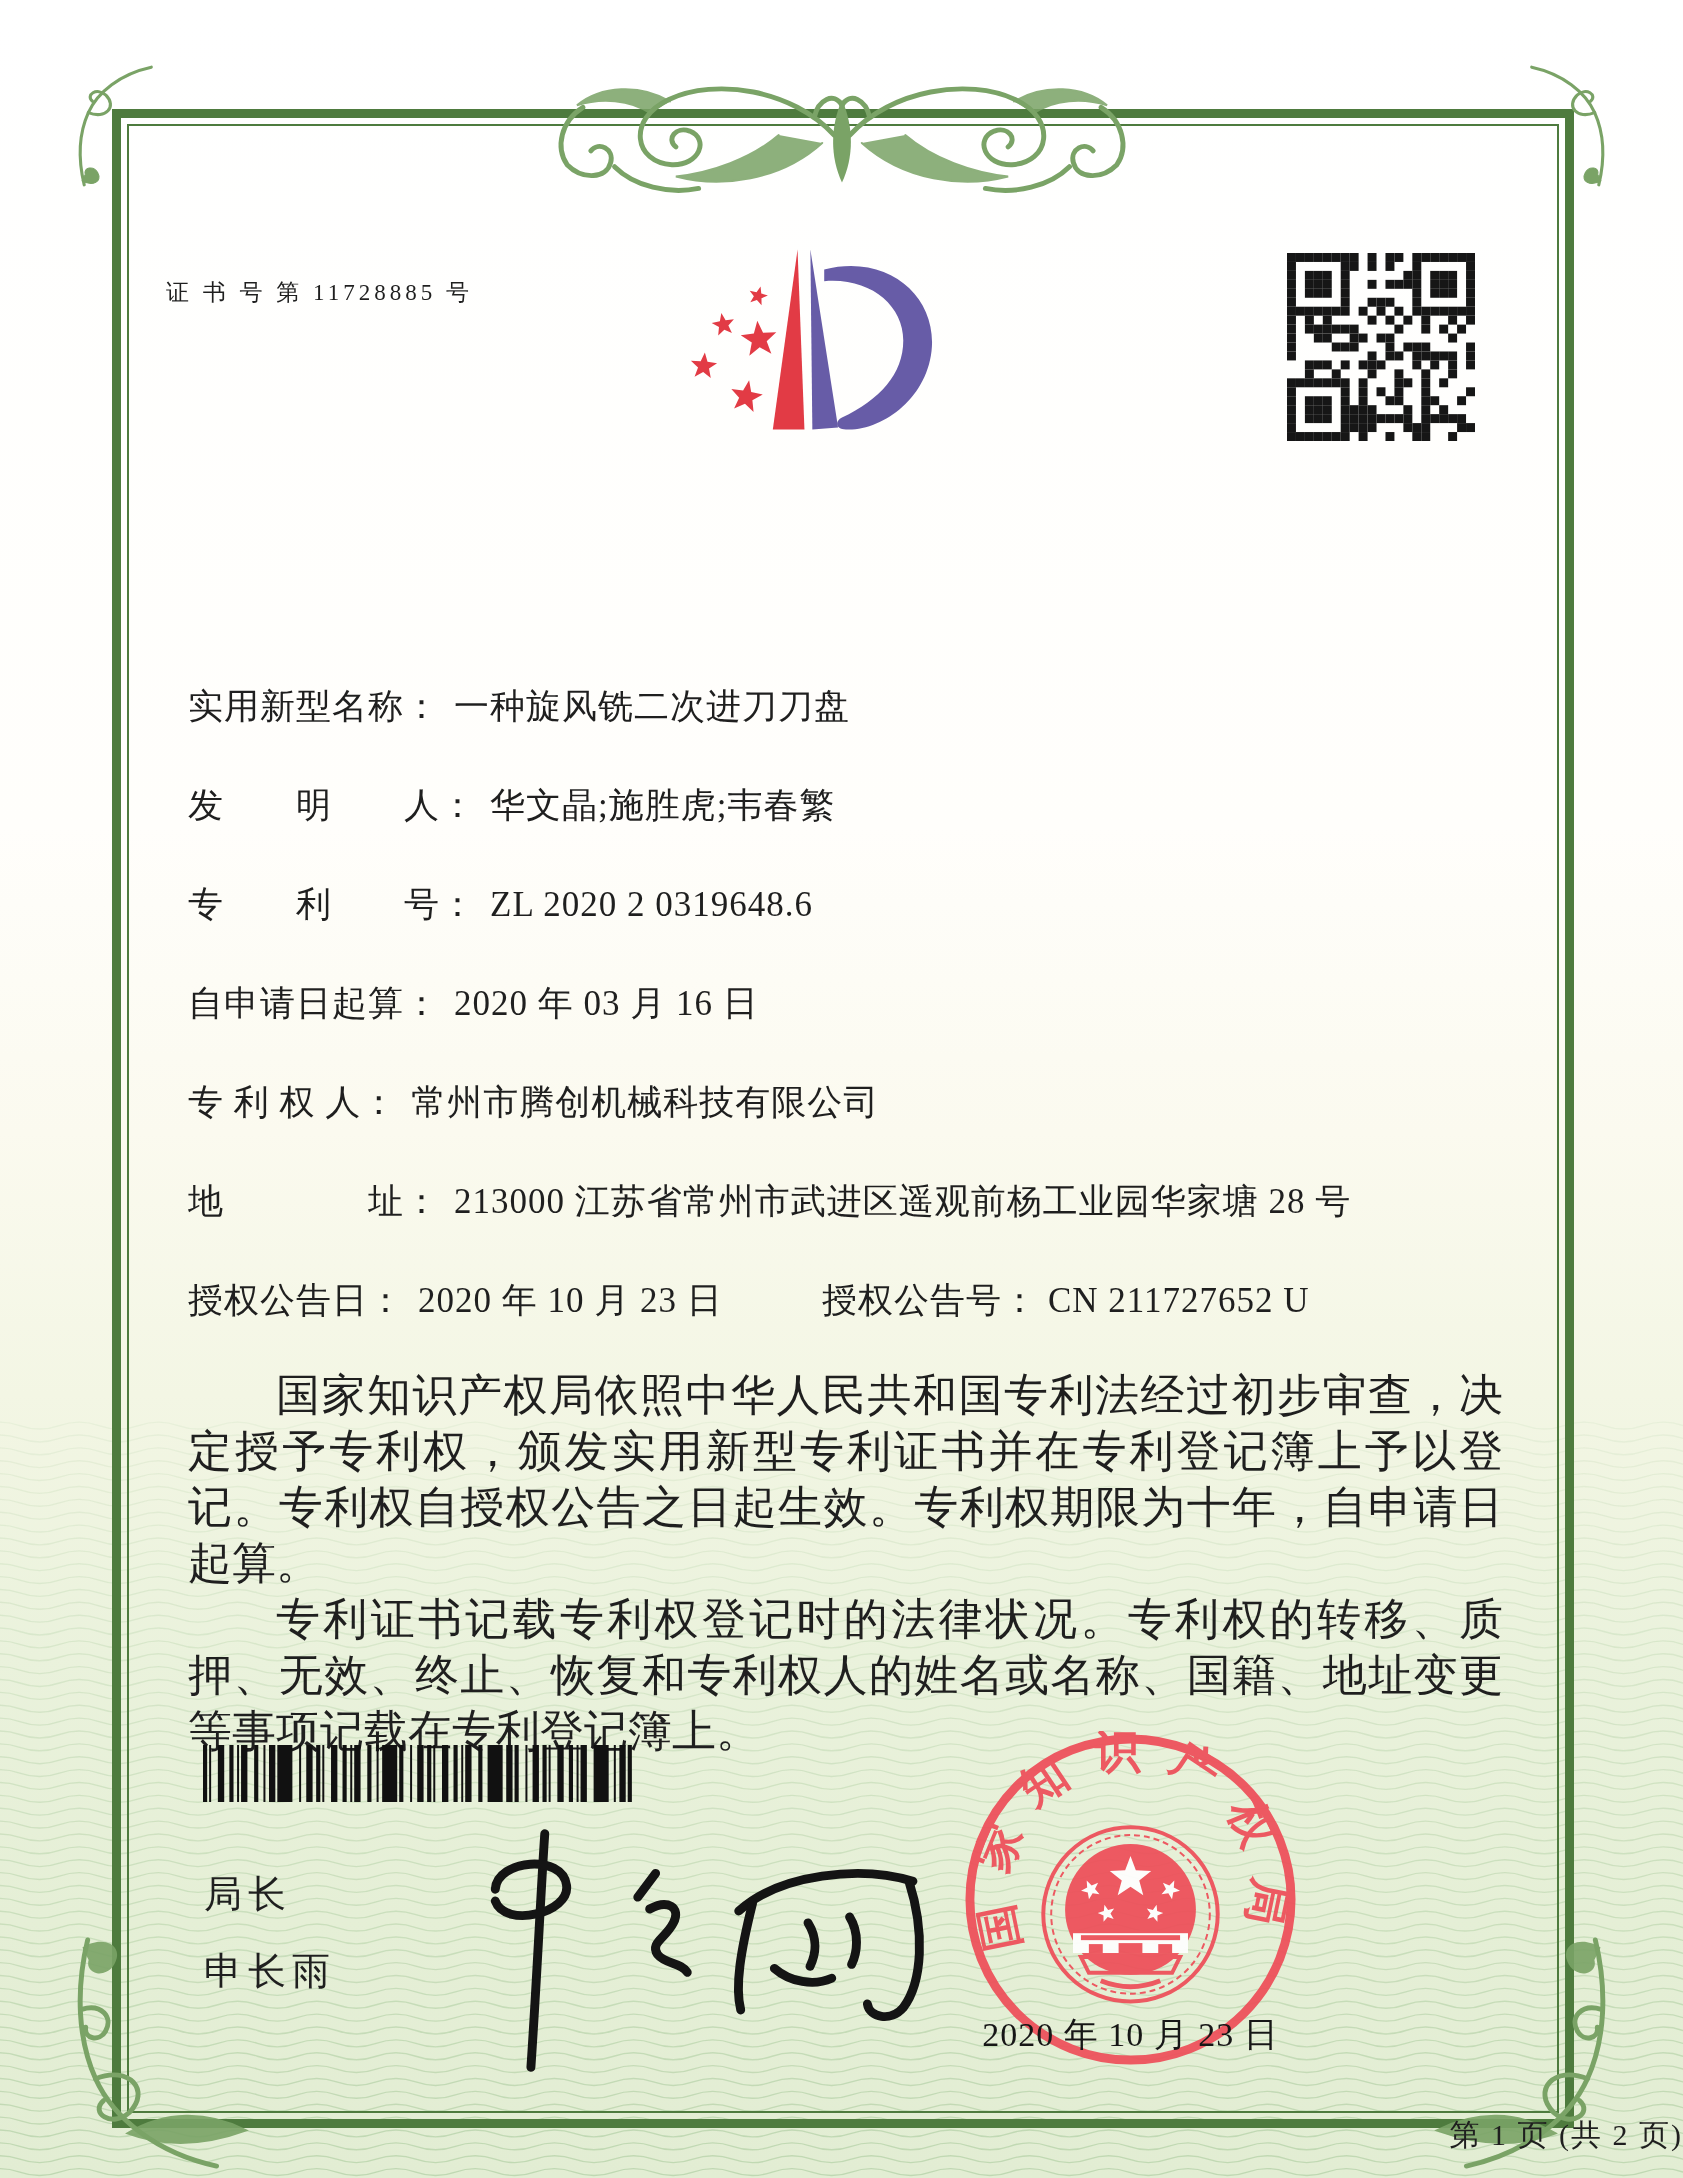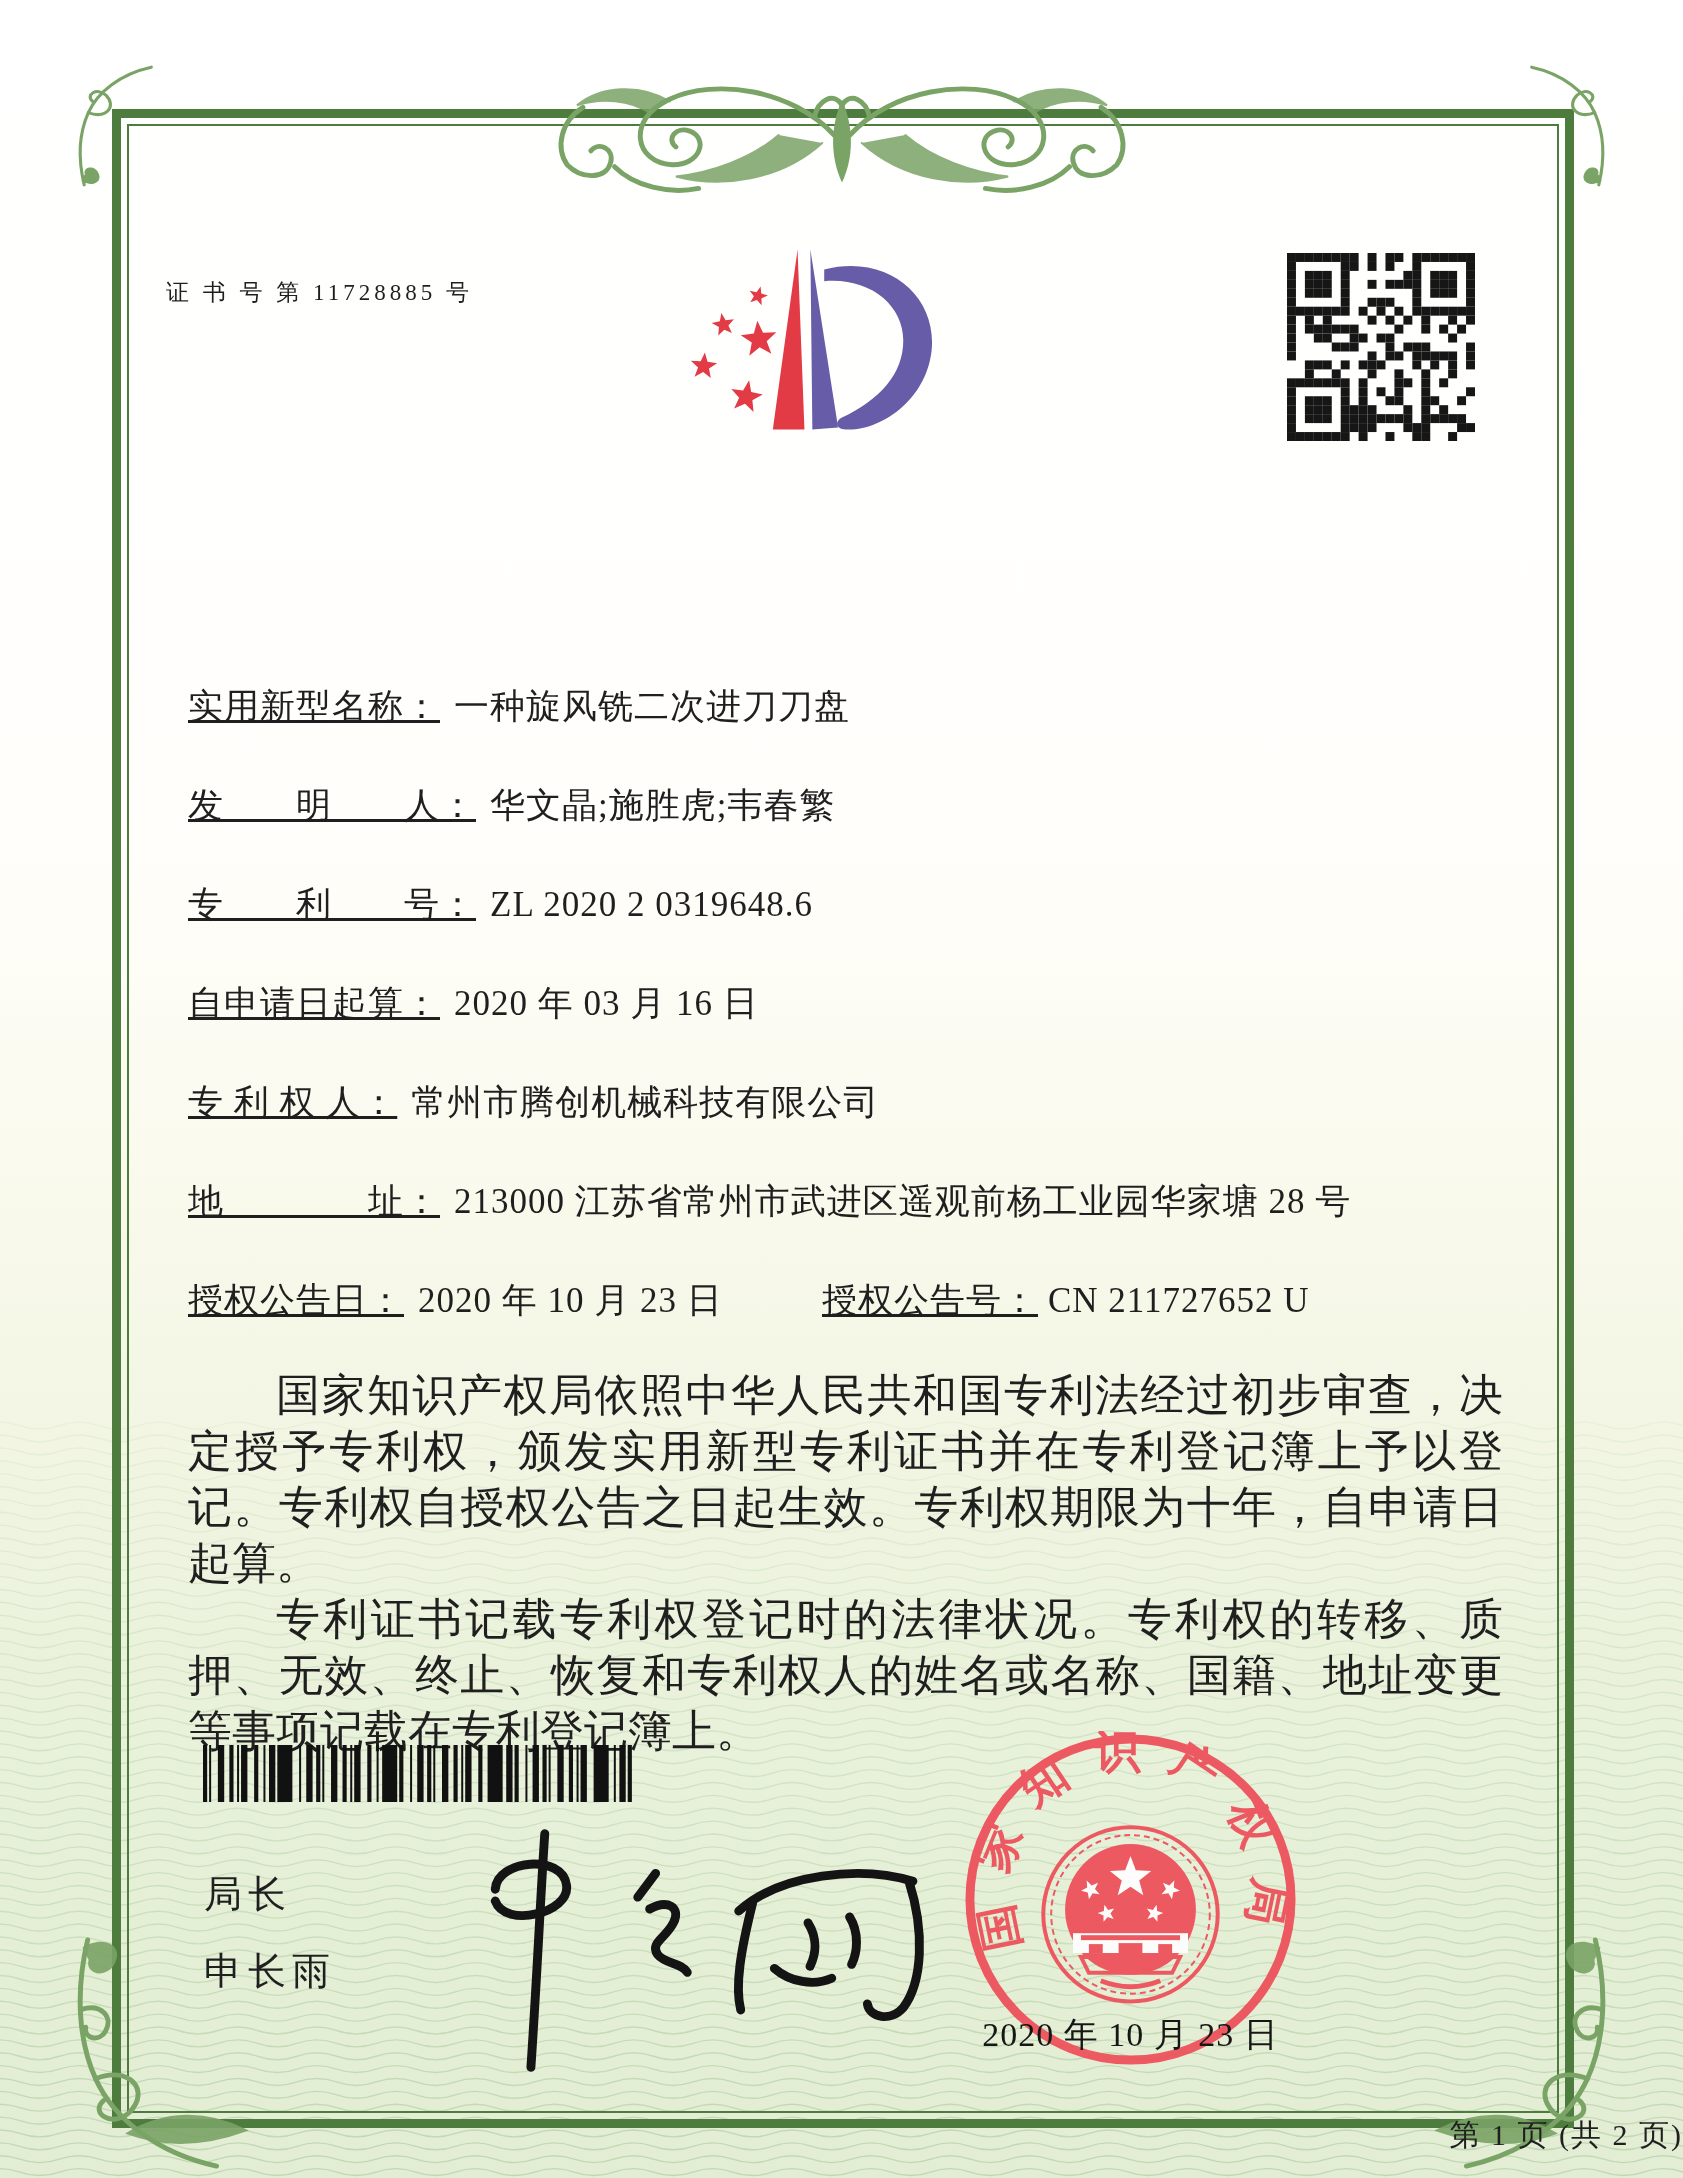--- a/index.html
+++ b/index.html
@@ -36,21 +36,21 @@
   .qr { position:absolute; left:1287px; top:253px; width:188px; height:188px; }
 
   .title {
     position:absolute; left:0; right:0; top:493px;
     text-align:center; font-size:67px; font-weight:bold;
     letter-spacing:16px; color:#111;
   }
 
   .fields { position:absolute; left:188px; right:163px; top:683px; font-size:35px; }
   .frow { position:relative; height:99px; white-space:nowrap; }
-  .flabel { letter-spacing:1px;text-decoration:underline; }
+  .flabel { letter-spacing:1px; }
   .fvalue { margin-left:14px; letter-spacing:1px; }
   .grant-no { position:absolute; left:634px; top:0; }
   .grant-no .fvalue { margin-left:10px; }
 
   .body-text { position:absolute; left:188px; right:180px; top:1368px;
     font-size:44px; line-height:56px; text-align:justify; }
   .body-text p { text-indent:2em; }
 
   .barcode { position:absolute; left:203px; top:1745px; width:436px; height:57px; }
 

